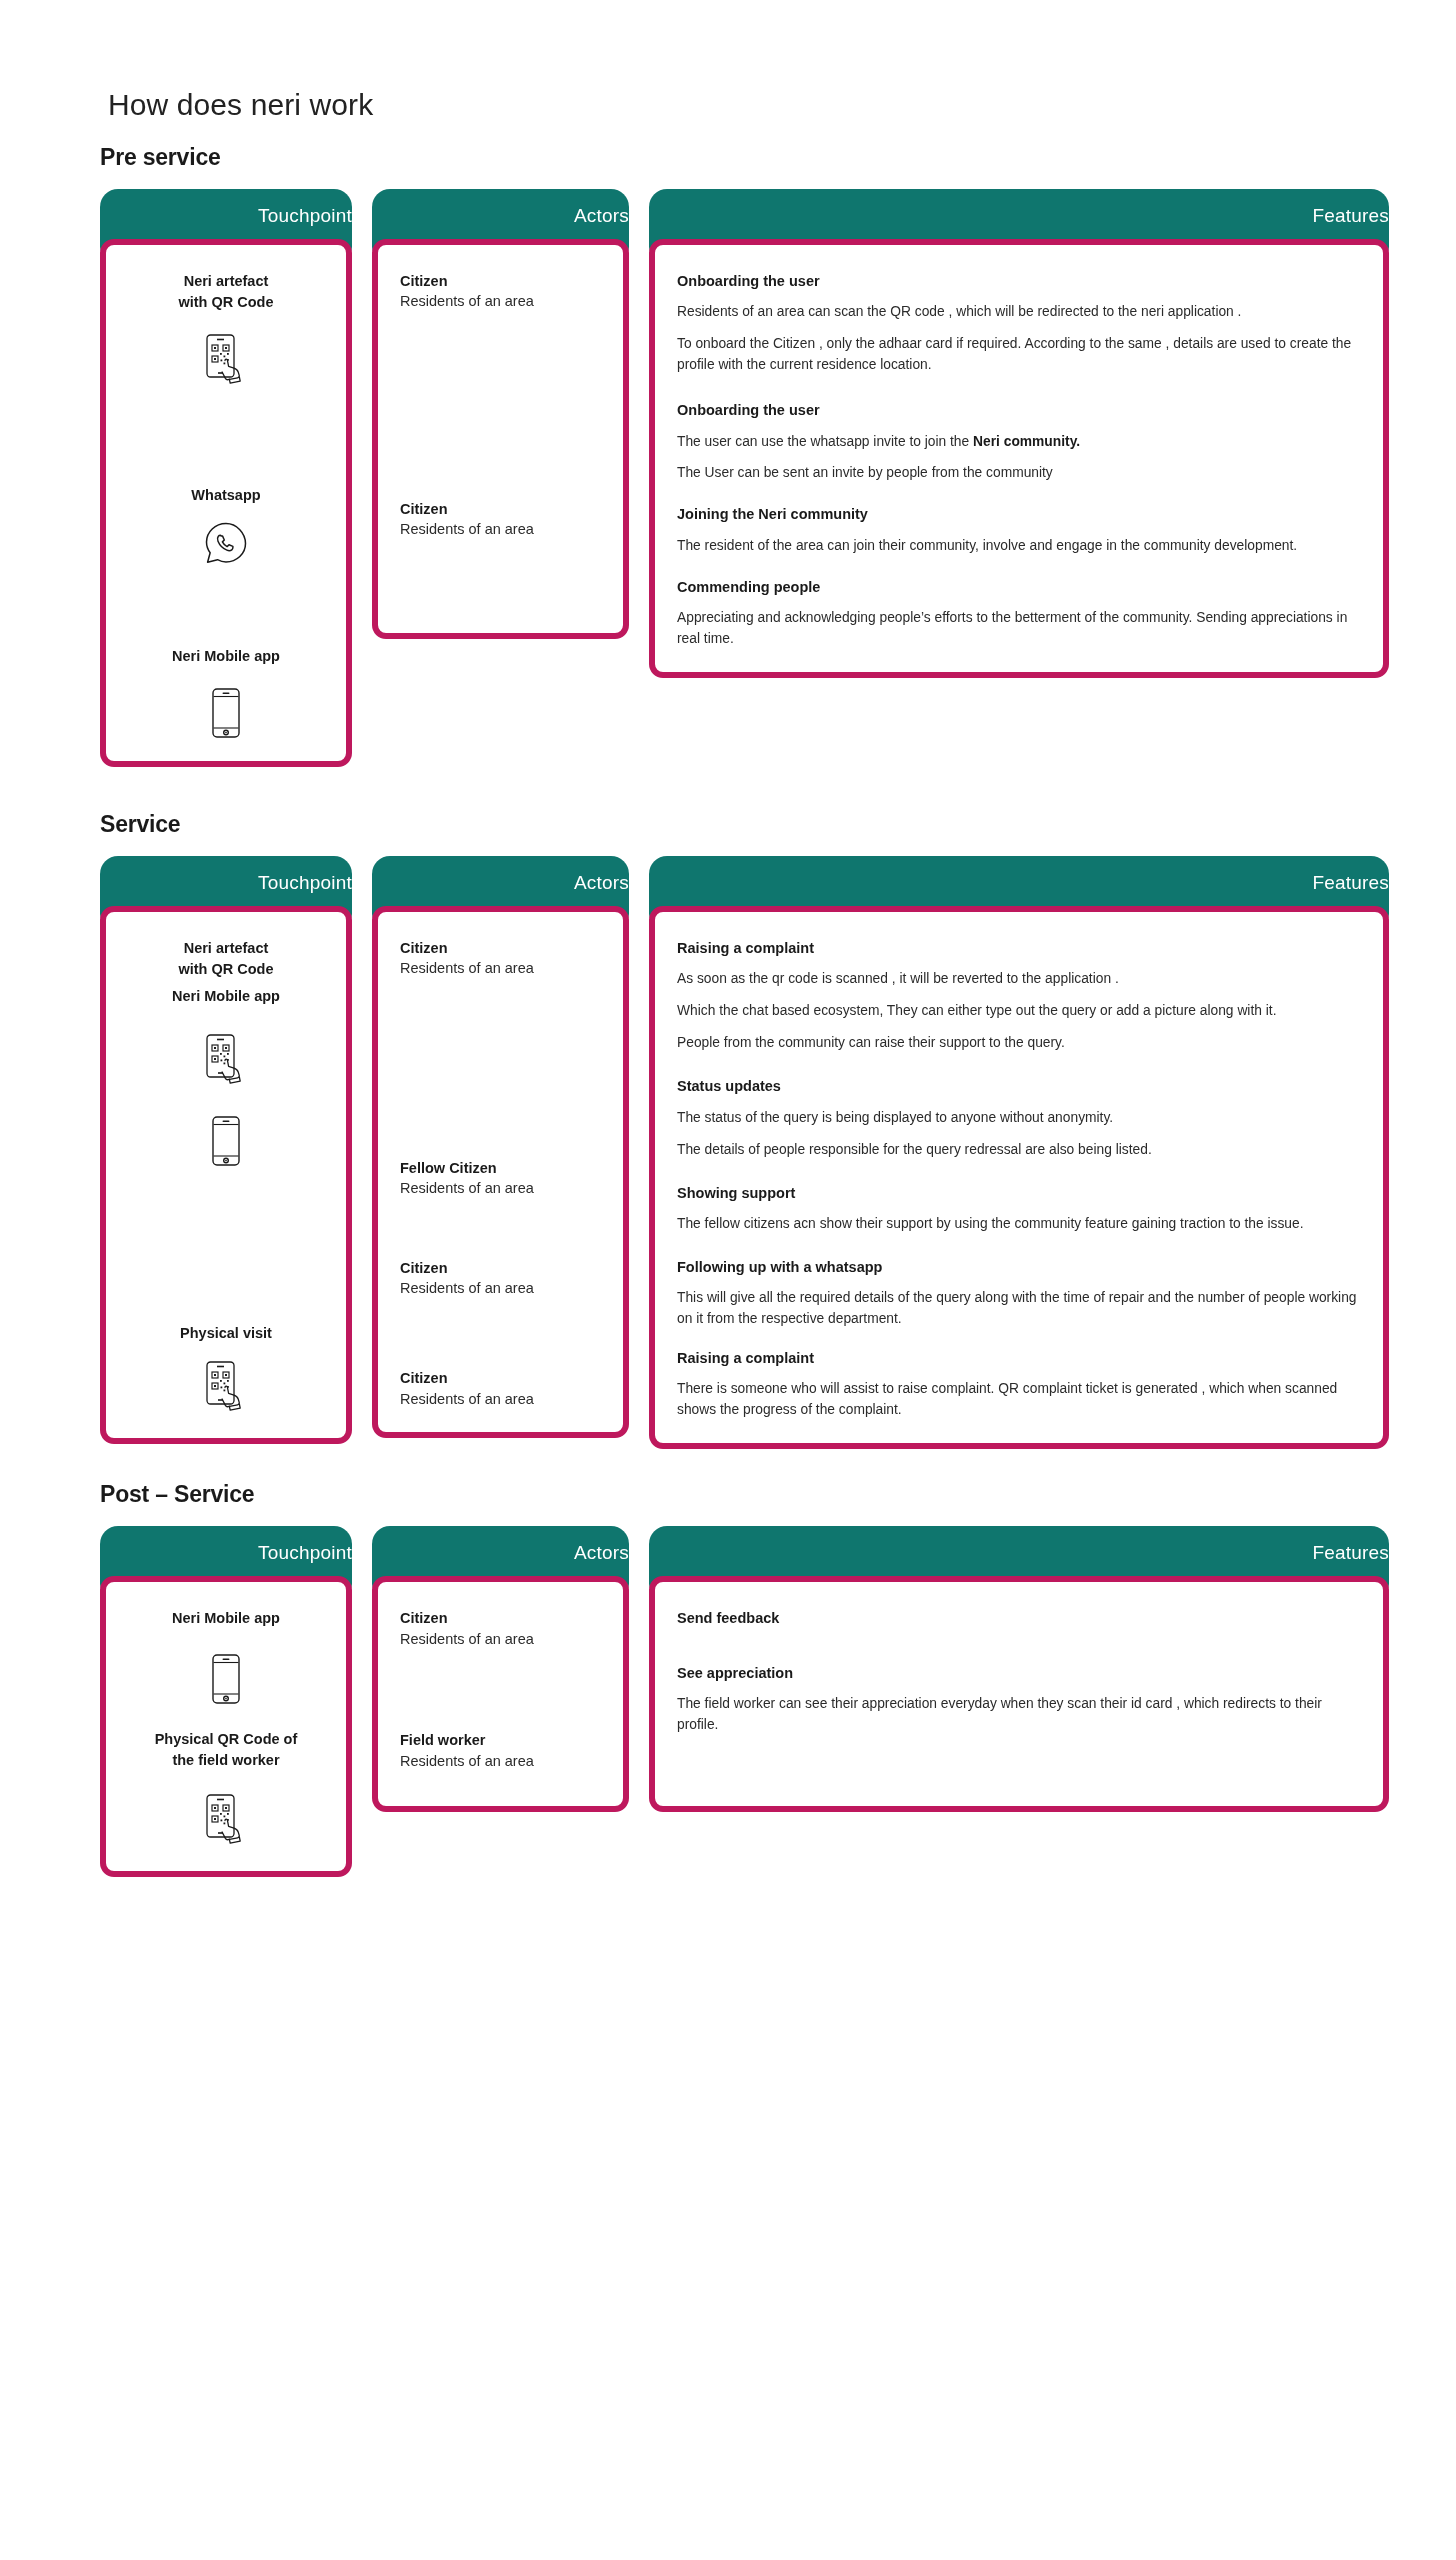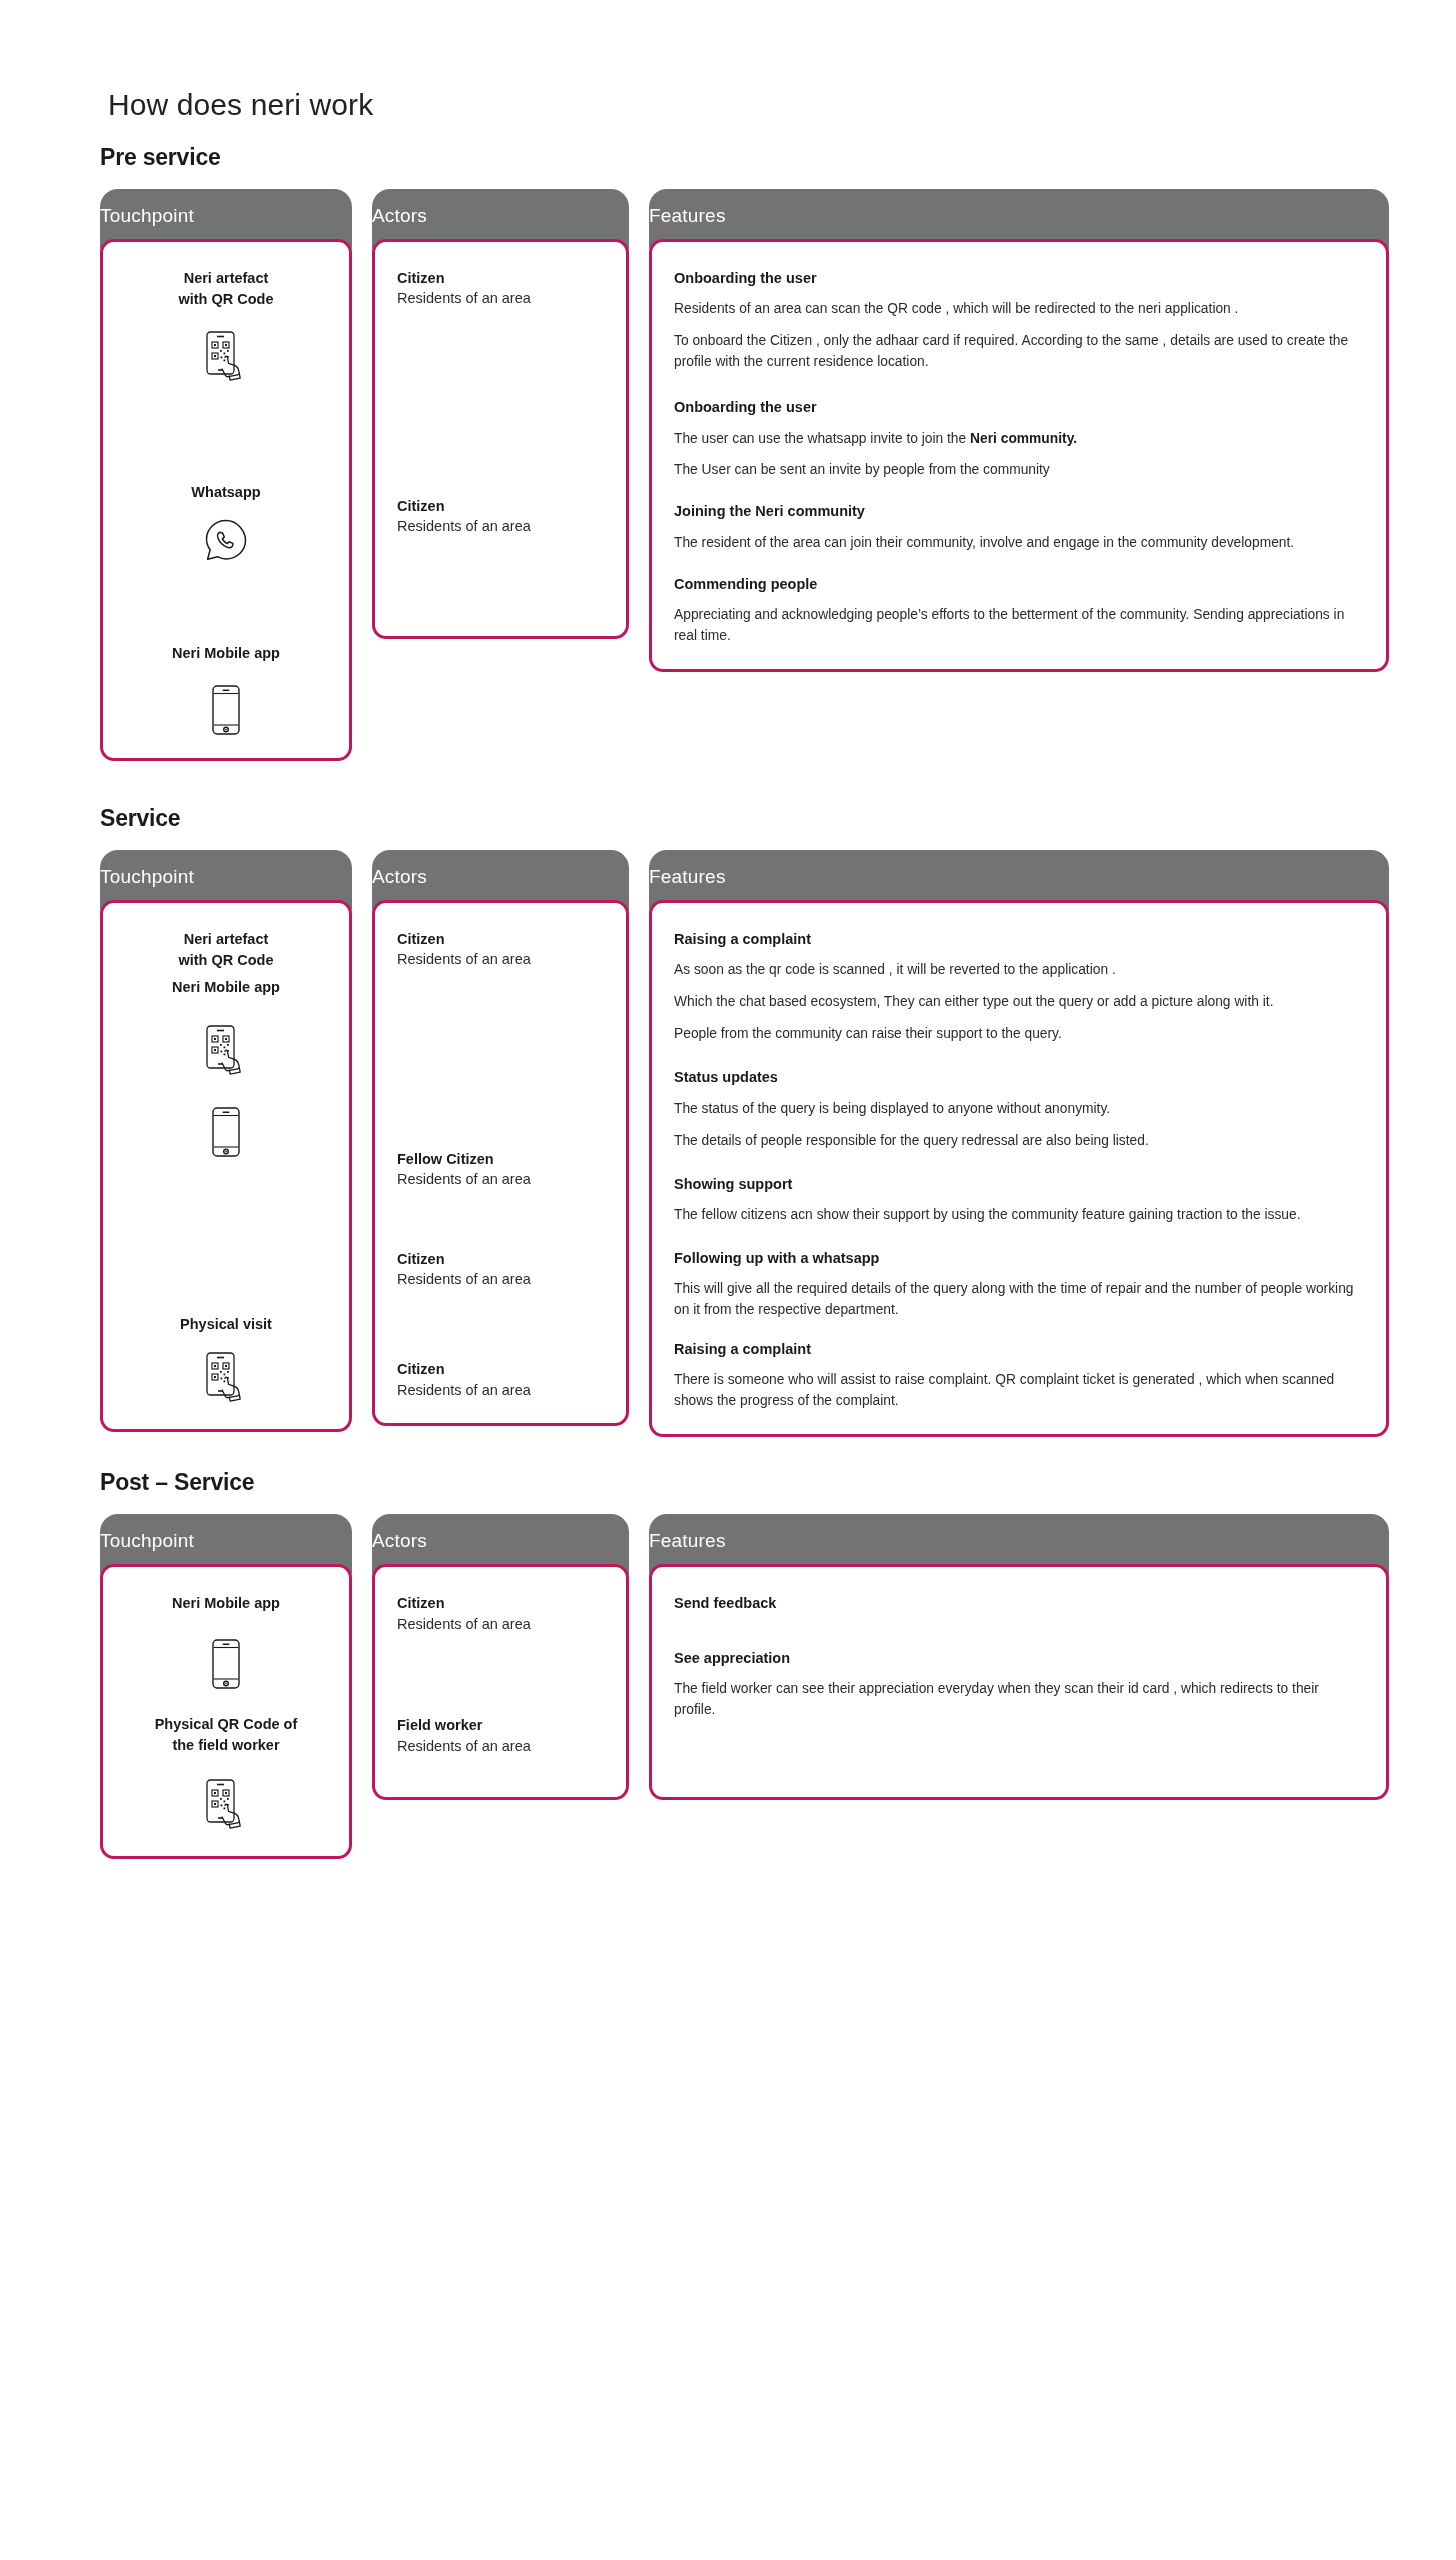--- a/index.html
+++ b/index.html
@@ -39,34 +39,34 @@
     padding-left: 100px;
     gap: 20px;
   }
 
   .col { position: relative; }
   .col-touchpoint { width: 252px; }
   .col-actors     { width: 257px; }
   .col-features   { width: 740px; }
 
   .col-header {
-    background: #737373;
+    background: #0f766e;
     border-radius: 18px 18px 10px 10px;
     color: #ffffff;
-    text-align: left;
+    text-align: right;
     font-size: 19px;
     font-weight: 400;
     letter-spacing: 0.2px;
     padding: 16px 0 30px 0;
     position: relative;
     z-index: 1;
   }
   .col-body {
     background: #ffffff;
-    border: 3px solid #be185d;
+    border: 6px solid #be185d;
     border-radius: 14px;
     margin-top: -18px;
     position: relative;
     z-index: 2;
     padding: 26px 22px 22px 22px;
   }
 
   
   .tp-body { text-align: center; }
   .tp-label {

